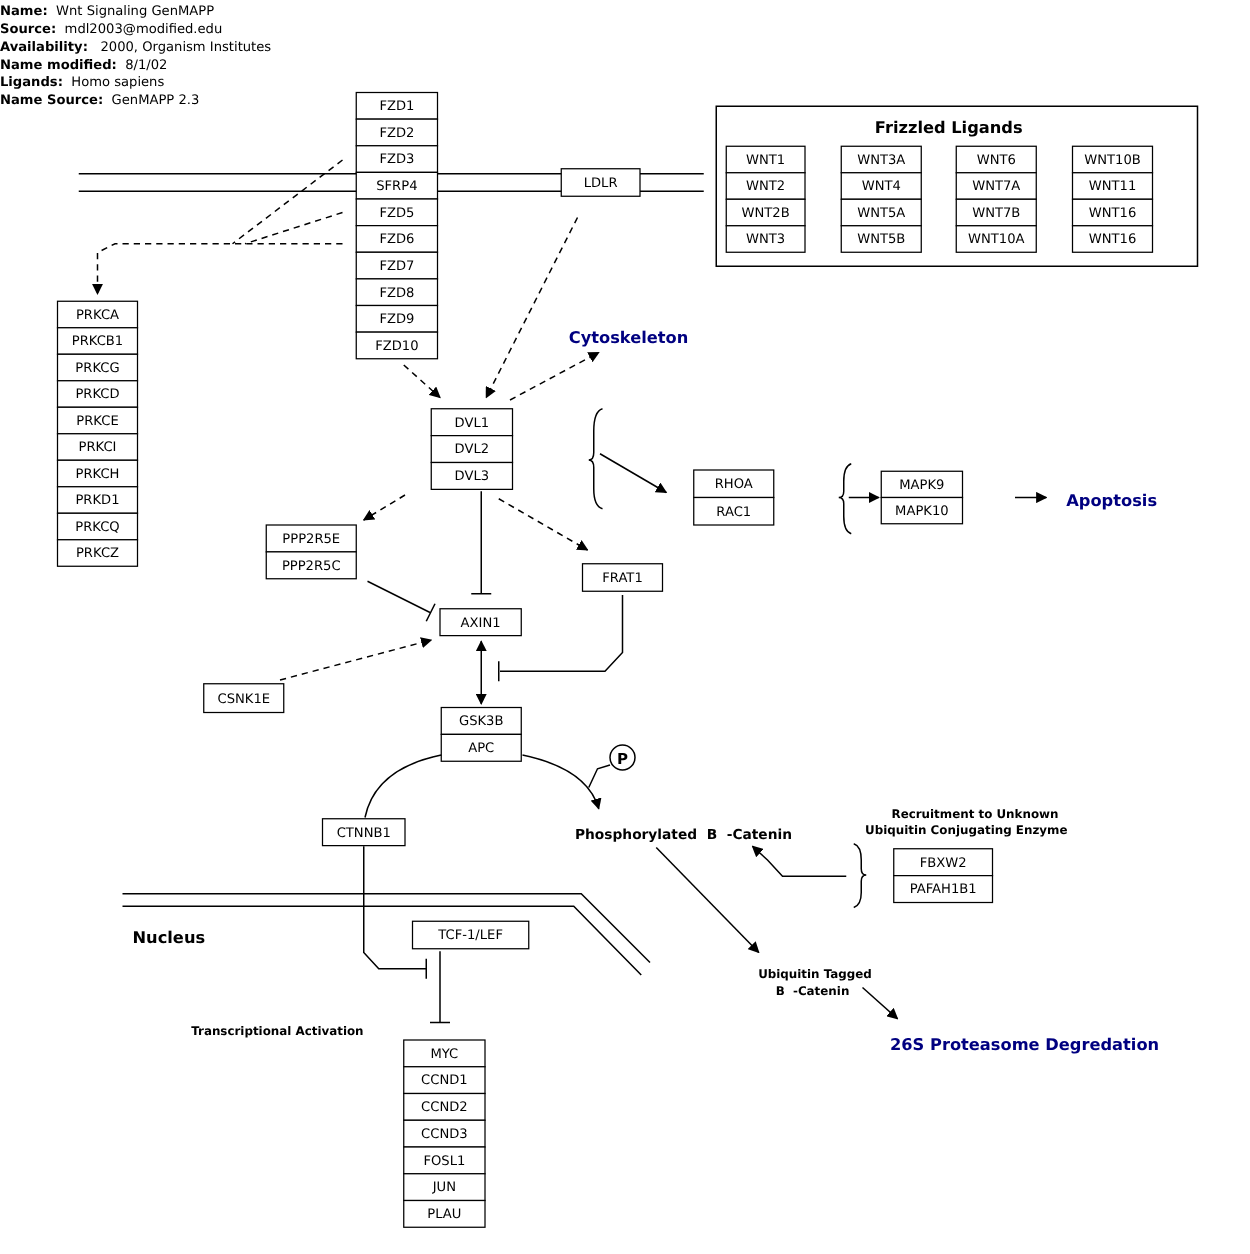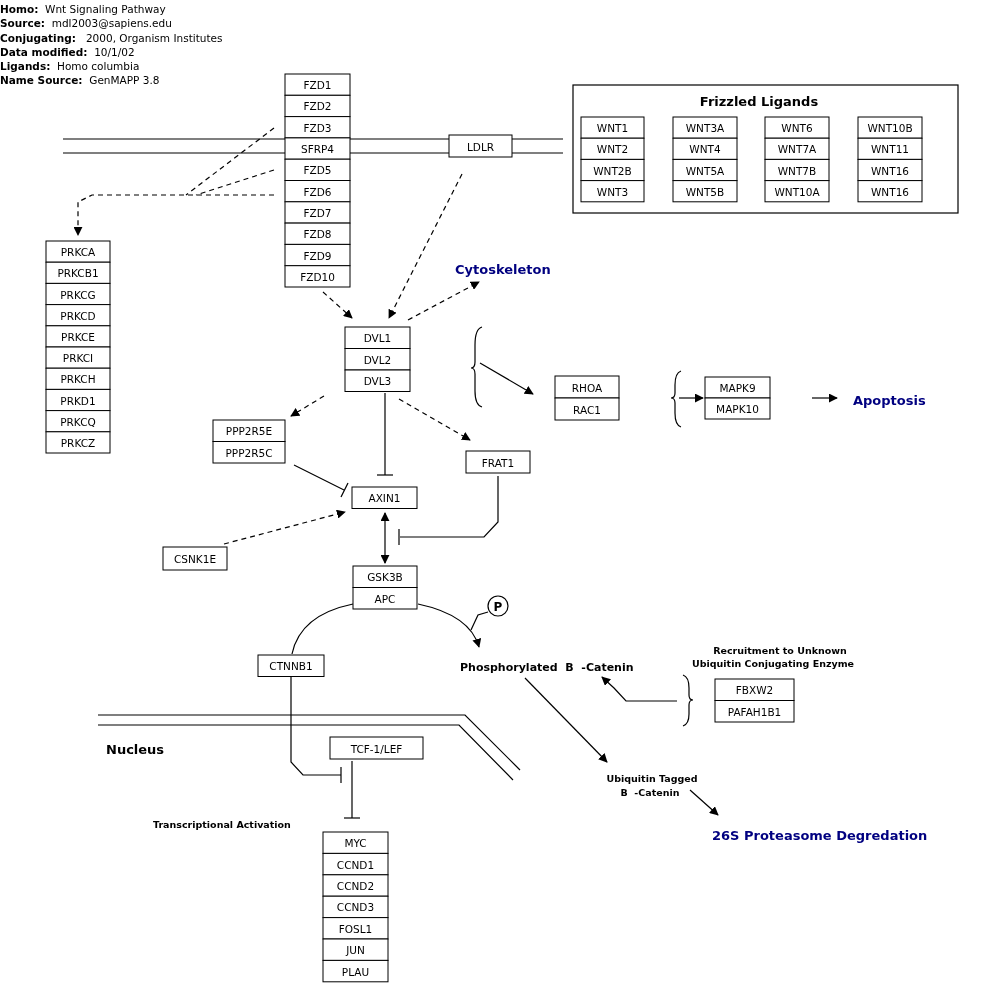--- a/index.html
+++ b/index.html
@@ -12,26 +12,26 @@
   .gene text { font-family:"DejaVu Sans", sans-serif; font-size:10.5px; fill:#000; text-anchor:middle; dominant-baseline:central; }
   .ln { stroke:#000; stroke-width:1.2; fill:none; }
   .dash { stroke:#000; stroke-width:1.2; fill:none; stroke-dasharray:5 4; }
   .lbl-blue { font-family:"DejaVu Sans", sans-serif; font-weight:bold; font-size:13px; fill:#000080; }
   .lbl-black { font-family:"DejaVu Sans", sans-serif; font-weight:bold; fill:#000; }
 </style>
 </head>
 <body>
 
 <div id="info">
-  <div class="row"><span class="k">Homo:</span>&nbsp; <span>Wnt Signaling Pathway</span></div>
-  <div class="row"><span class="k">Source:</span>&nbsp; <span>mdl2003@sapiens.edu</span></div>
-  <div class="row"><span class="k">Conjugating:</span>&nbsp;&nbsp; <span>2000, Organism Institutes</span></div>
-  <div class="row"><span class="k">Data modified:</span>&nbsp; <span>10/1/02</span></div>
-  <div class="row"><span class="k">Ligands:</span>&nbsp; <span>Homo columbia</span></div>
-  <div class="row"><span class="k">Name Source:</span>&nbsp; <span>GenMAPP 3.8</span></div>
+  <div class="row"><span class="k">Name:</span>&nbsp; <span>Wnt Signaling GenMAPP</span></div>
+  <div class="row"><span class="k">Source:</span>&nbsp; <span>mdl2003@modified.edu</span></div>
+  <div class="row"><span class="k">Availability:</span>&nbsp;&nbsp; <span>2000, Organism Institutes</span></div>
+  <div class="row"><span class="k">Name modified:</span>&nbsp; <span>8/1/02</span></div>
+  <div class="row"><span class="k">Ligands:</span>&nbsp; <span>Homo sapiens</span></div>
+  <div class="row"><span class="k">Name Source:</span>&nbsp; <span>GenMAPP 2.3</span></div>
 </div>
 
 <svg id="diagram" width="1000" height="1003" viewBox="0 0 1000 1003">
   <defs>
     <marker id="arr" viewBox="0 0 10 10" refX="9" refY="5" markerWidth="9" markerHeight="9" orient="auto-start-reverse" markerUnits="userSpaceOnUse">
       <path d="M0,0 L10,5 L0,10 z" fill="#000"></path>
     </marker>
   </defs>
 
   <g>

